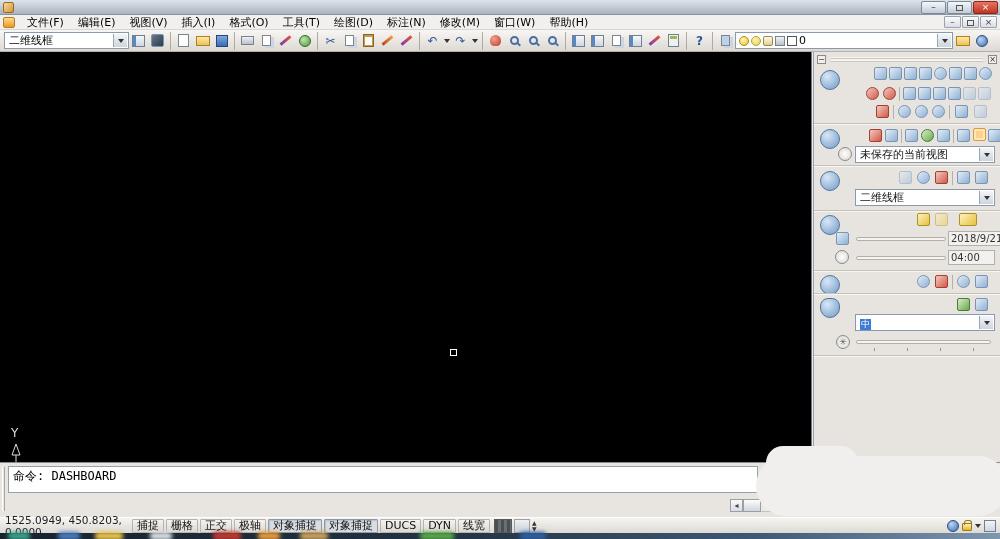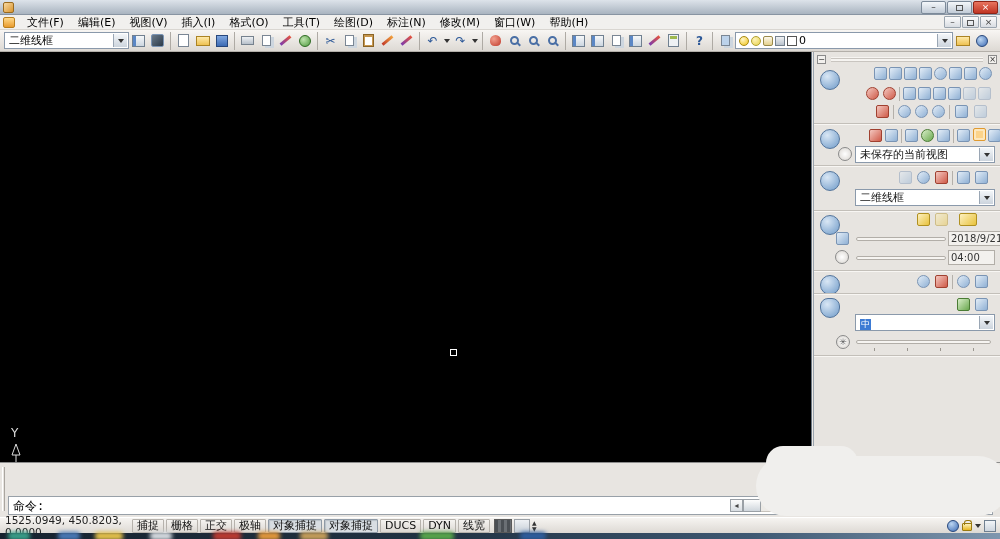--- a/index.html
+++ b/index.html
@@ -437,22 +437,22 @@
         </span>
     </div>
     <div class="roundico" style="left:22px; top:283px">✳</div>
     <div class="track" style="left:42px; top:288px; width:135px"></div>
     <div class="ticks" style="left:60px; top:296px; width:100px"></div>
     <div class="sect-sep" style="top:303px"></div>
   </div>
 
   <div class="cmd">
     <div class="cmd-grip"></div>
-    <div class="cmd-input">
-      <span>命令:</span>
+    <div class="cmd-hist">
+      <span>命令: DASHBOARD</span>
     </div>
     <div class="hsb">
       <div class="hsb-btn">◂</div>
       <div class="hsb-thumb"></div>
       <div class="hsb-track"></div>
     </div>
   </div>
 
   <div class="blob" style="left:756px; top:456px; width:252px; height:60px; border-radius:32px;"></div>
   <div class="blob" style="left:766px; top:446px; width:92px; height:34px; border-radius:17px;"></div>

